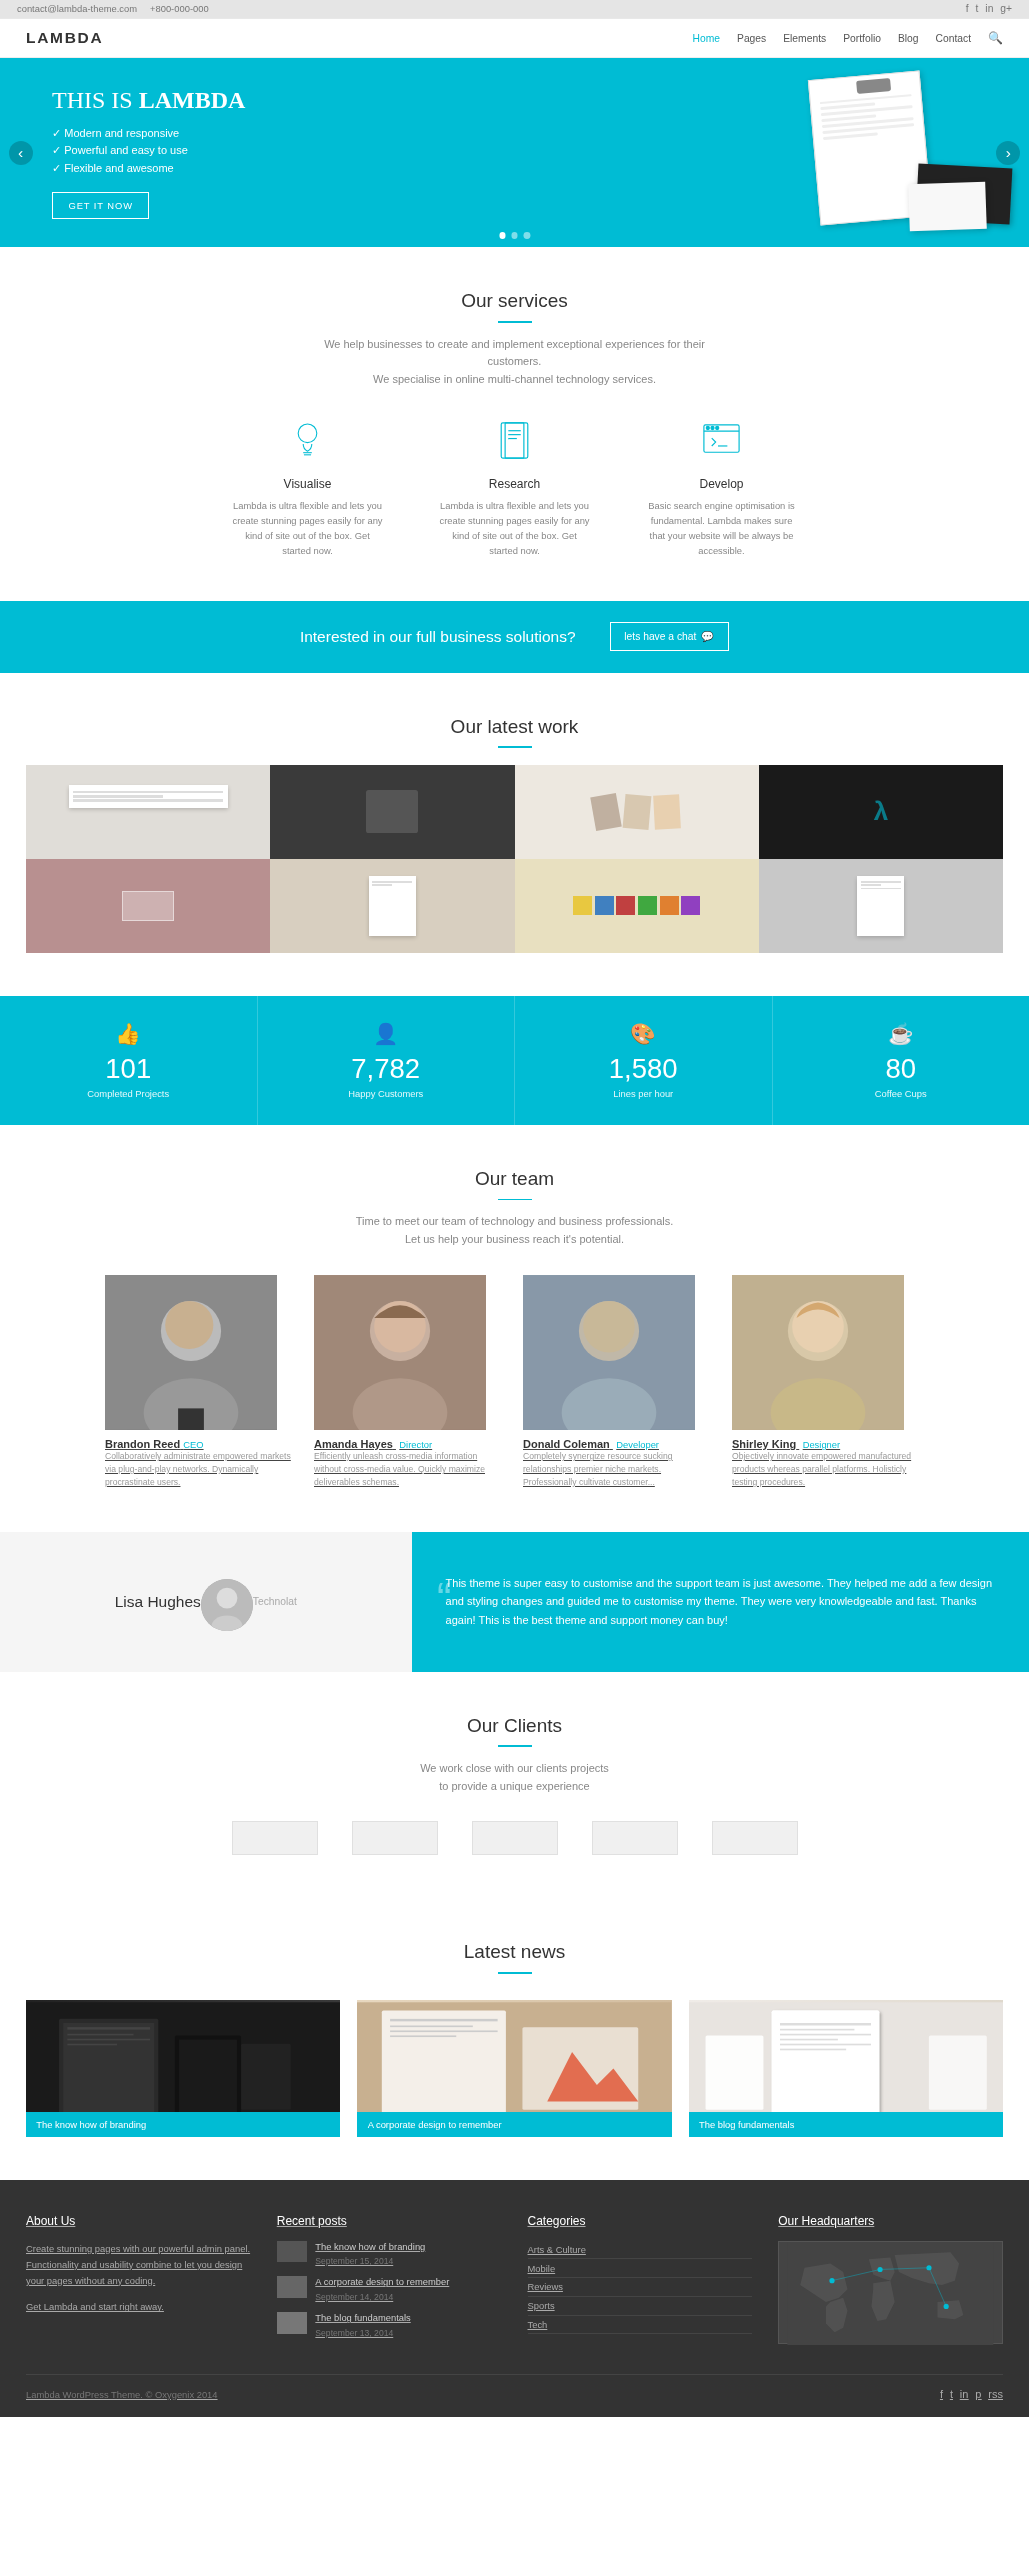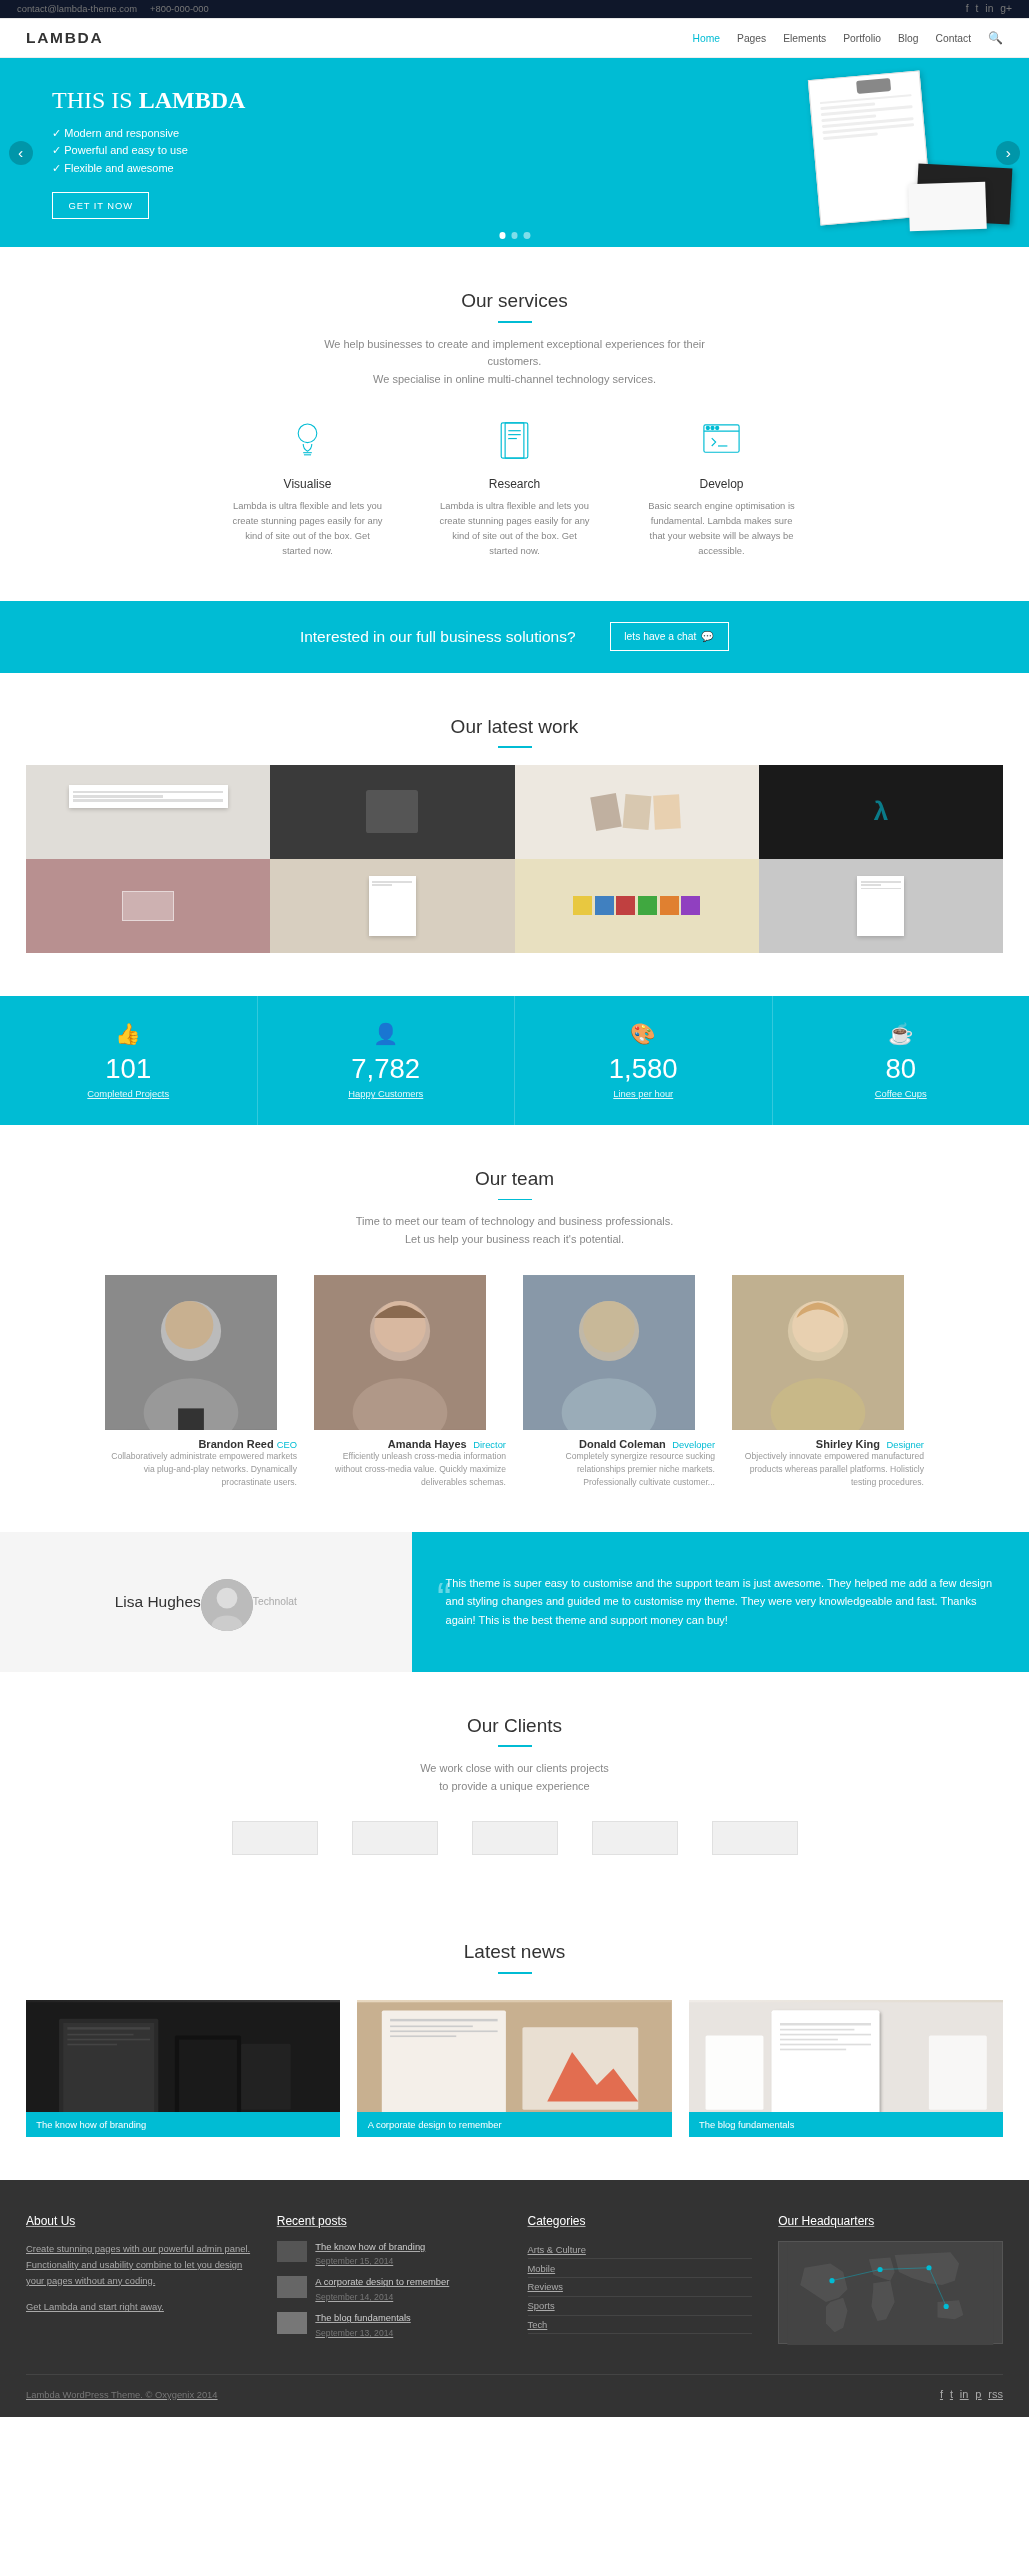--- a/index.html
+++ b/index.html
@@ -1,19 +1,19 @@
 <!DOCTYPE html>
 <html style="font-size:13.7px"><head>
   <meta charset="utf-8">
   <style>
     * { margin: 0; padding: 0; box-sizing: border-box; }
     body { font-family: 'Arial', sans-serif; font-size: 11px; color: #444; background: #fff; width: 1029px; }
 
     
-    .top-bar { background: #0f172a; padding: 3.4px 17px; display: flex; justify-content: space-between; align-items: center; font-size: 9.4px; color: #777; border-bottom: 0.9px solid #e8e8e8; }
+    .top-bar { background: #e5e5e5; padding: 3.4px 17px; display: flex; justify-content: space-between; align-items: center; font-size: 9.4px; color: #777; border-bottom: 0.9px solid #e8e8e8; }
     .top-bar-left { display: flex; gap: 13px; }
     .top-bar-right { display: flex; gap: 6.9px; }
     .top-bar-right a { color: #777; font-size: 10.3px; text-decoration: none; }
 
     
     .main-nav { display: flex; justify-content: space-between; align-items: center; padding: 10.3px 26px; background: #fff; border-bottom: 0.9px solid #eee; }
     .nav-logo { font-size: 15.5px; font-weight: bold; color: #333; letter-spacing: 1.7px; }
     .nav-links { display: flex; gap: 17px; align-items: center; }
     .nav-links a { text-decoration: none; color: #555; font-size: 10.3px; }
     .nav-links a.active { color: #00bcd4; }
@@ -74,25 +74,25 @@
     .portfolio-item:nth-child(7) { background: #f5d080; }
     .portfolio-item:nth-child(8) { background: #d8d8d8; }
     .portfolio-overlay { position: absolute; inset: 0; background: rgba(0,188,212,0.5); opacity: 0; display: flex; align-items: center; justify-content: center; }
 
     
     .stats-bar { background: #00bcd4; display: flex; }
     .stat-item { flex: 1; padding: 26px 17px; text-align: center; color: #fff; border-right: 0.9px solid rgba(255,255,255,0.2); }
     .stat-item:last-child { border-right: none; }
     .stat-icon { font-size: 20.6px; margin-bottom: 6.9px; }
     .stat-number { font-size: 27.5px; font-weight: 300; margin-bottom: 3.4px; }
-    .stat-label { font-size: 9.4px; opacity: 0.9; text-decoration: underline; }
+    .stat-label { font-size: 9.4px; opacity: 0.9; }
 
     
     .team-grid { display: flex; gap: 17px; justify-content: center; margin-top: 26px; flex-wrap: wrap; }
-    .team-member { width: 192px; text-align: right; }
+    .team-member { width: 192px; text-align: left; text-decoration: underline; }
     .team-photo { width: 172px; height: 155px; background: #aaa; margin-bottom: 8.6px; }
     .team-photo-1 { background: linear-gradient(135deg, #888 0%, #555 100%); }
     .team-photo-2 { background: linear-gradient(135deg, #b8a090 0%, #8a7060 100%); }
     .team-photo-3 { background: linear-gradient(135deg, #9aacb8 0%, #708090 100%); }
     .team-photo-4 { background: linear-gradient(135deg, #c8b898 0%, #b8a888 100%); }
     .team-name { font-size: 11px; font-weight: 600; color: #333; }
     .team-bio { font-size: 8.6px; color: #999; line-height: 1.5; }
 
     
     .testimonial-section { display: flex; margin: 0; }

